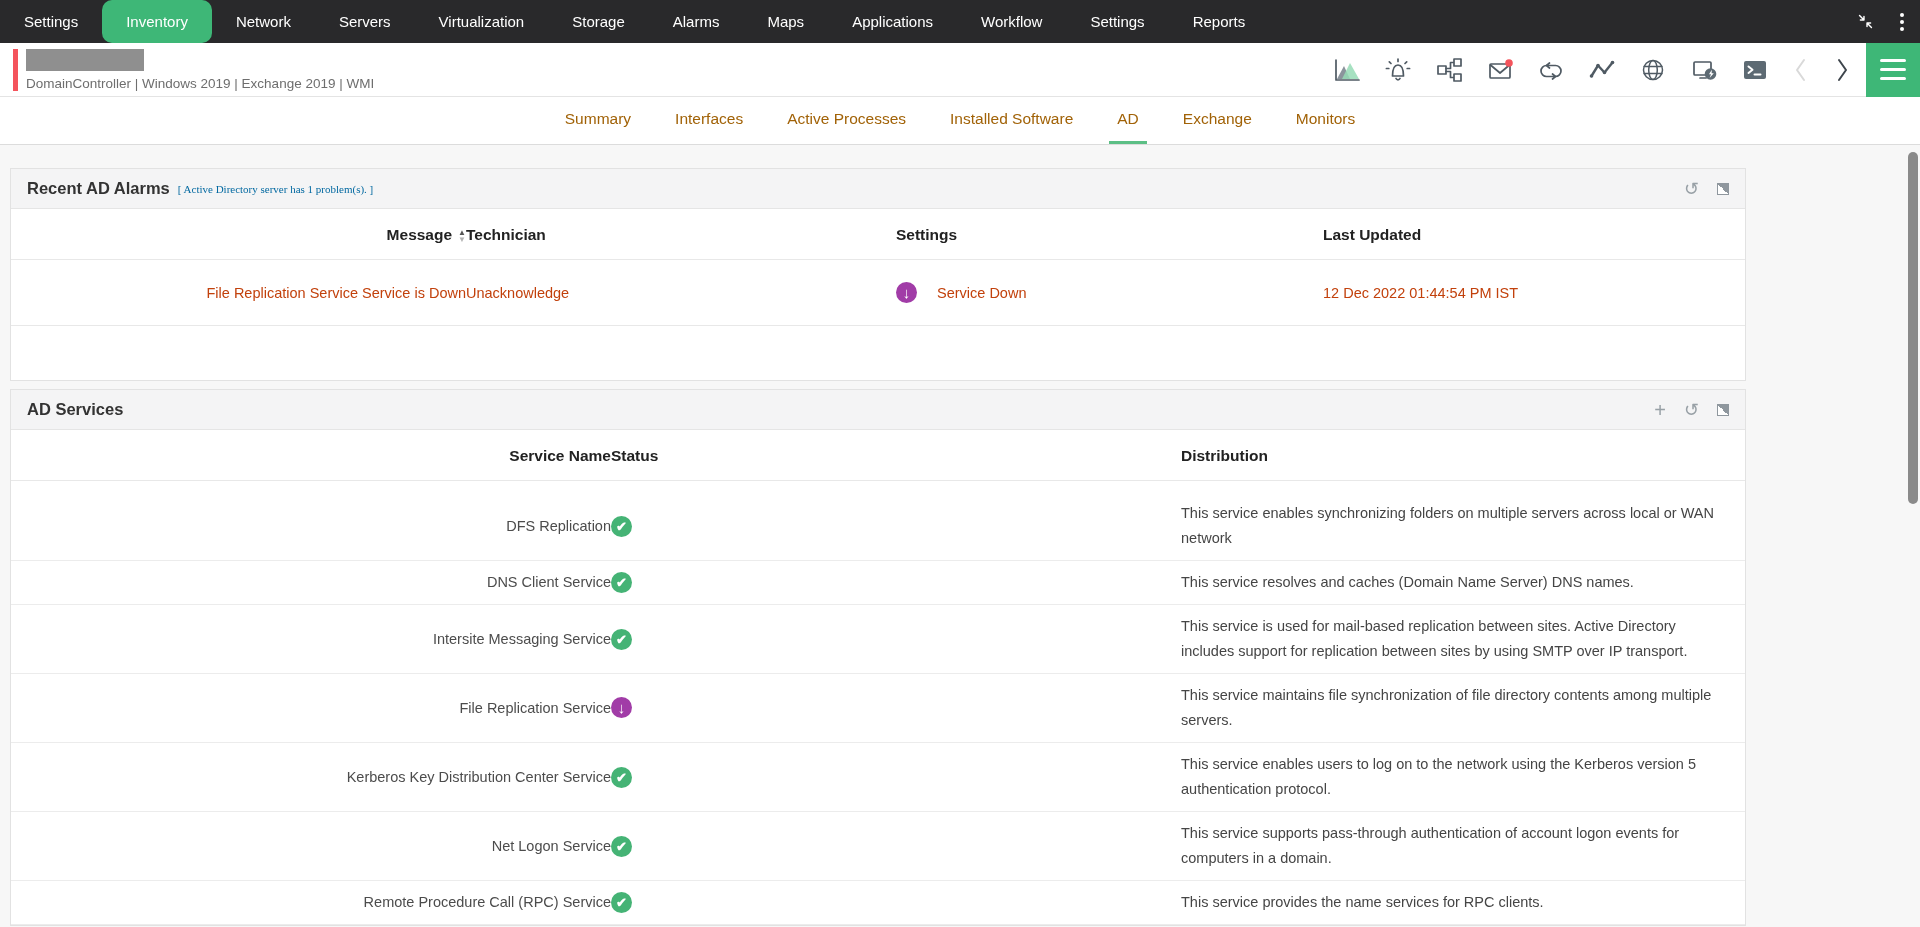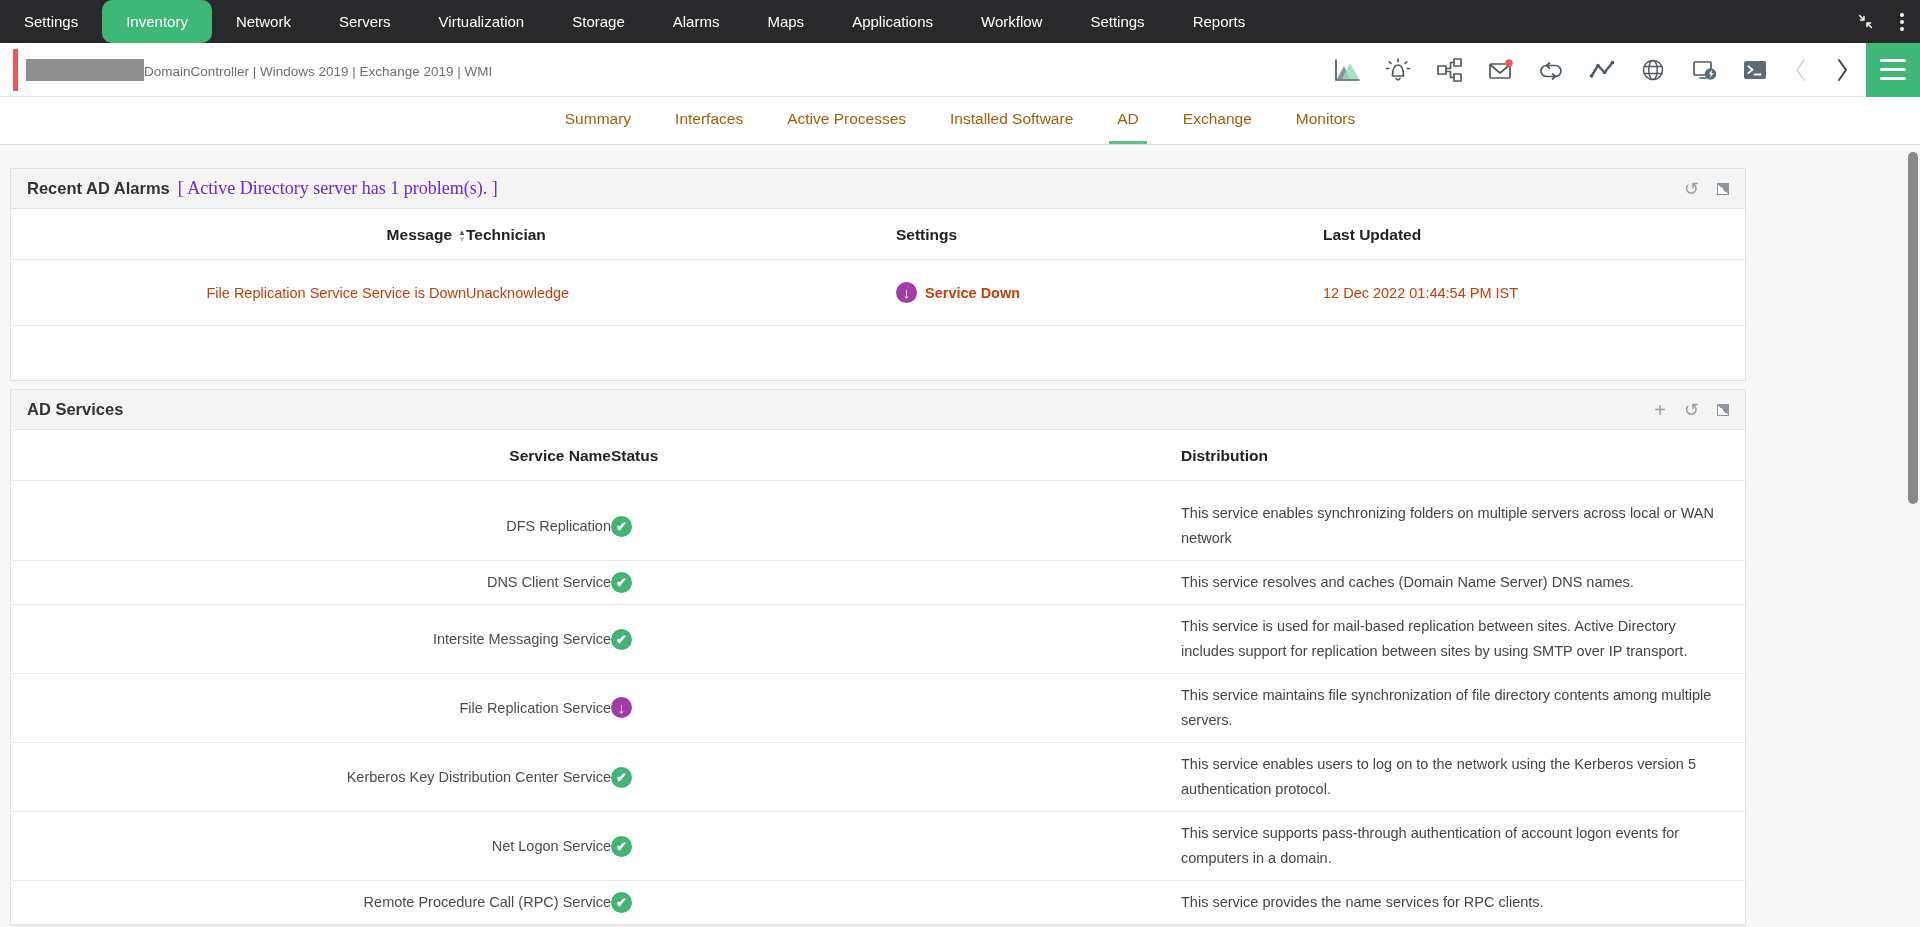--- a/index.html
+++ b/index.html
@@ -25,21 +25,21 @@
   .kebab { display:flex; flex-direction:column; gap:3px; }
   .kebab i { width:4px; height:4px; border-radius:50%; background:#fff; display:block; }
 
   
   .subheader {
     height:54px; background:#fff; border-bottom:1px solid #e4e4e4;
     display:flex; align-items:center;
   }
   .device-block { display:flex; align-items:center; margin-left:13px; }
   .accent-bar { width:5px; height:42px; background:#f4545c; margin-right:8px; }
-  .device-info { display:flex; flex-direction:row; justify-content:flex-start; }
+  .device-info { display:flex; flex-direction:column; justify-content:flex-start; }
   .redacted { width:118px; height:22px; background:#8f8f8f; }
   .breadcrumb { font-size:13.5px; color:#6e6e6e; margin-top:5px; white-space:nowrap; }
 
   .toolbar { margin-left:auto; display:flex; align-items:center; gap:21px; }
   .tool-icon { width:30px; height:30px; display:flex; align-items:center; justify-content:center; cursor:pointer; }
   .tool-icon svg { width:30px; height:30px; }
   .chev { width:20px; height:30px; display:flex; align-items:center; justify-content:center; cursor:pointer; }
   .hamburger-btn {
     width:54px; height:54px; background:#3eb777; margin-left:14px;
     display:flex; flex-direction:column; align-items:center; justify-content:center; gap:6px; cursor:pointer;
@@ -58,38 +58,38 @@
   .tab.active { border-bottom-color:#5cbf85; }
 
   
   .main { padding:15px 0 0 10px; width:1746px; }
   .panel { width:1736px; background:#fff; border:1px solid #e2e2e2; margin-bottom:6px;margin-top:8px; }
   .panel-header {
     height:40px; background:#f4f4f5; border-bottom:1px solid #e5e5e5;
     display:flex; align-items:center; padding:0 16px;
   }
   .panel-title { font-size:16.5px; font-weight:bold; color:#333; }
-  .problem-note { font-family:"Liberation Serif", serif; color:#6d28d9; font-size:18px; margin-left:8px; }
+  .problem-note { font-family:"Liberation Serif", serif; color:#0369a1; font-size:11px; margin-left:8px; }
   .panel-actions { margin-left:auto; display:flex; align-items:center; gap:18px; }
   .action { color:#98a0a6; cursor:pointer; display:flex; align-items:center; justify-content:center; }
   .refresh-glyph { font-size:18px; line-height:16px; }
   .plus-glyph { font-size:20px; line-height:16px; font-weight:normal; }
   .diag-square { width:12px; height:12px; border:1px solid #8f979e; background:linear-gradient(to bottom left, #8f979e 50%, #ffffff 50%); }
 
   table { width:100%; border-collapse:collapse; table-layout:fixed; }
   th { text-align:left; font-size:15.5px; color:#222; font-weight:bold; padding:17px 0 15px; border-bottom:1px solid #e8e8e8; }
   th.first, td.first { padding-left:25px;text-align:right; }
   .alarms-table td { font-size:14.5px; color:#c2410c; padding:22px 0; border-bottom:1px solid #e8e8e8; vertical-align:middle; }
   .panel-footer-space { height:54px; }
 
   .services-table td { font-size:14.5px; color:#4c4c4c; padding:9px 0; border-bottom:1px solid #ececec; vertical-align:middle; line-height:25px; }
   .services-table tbody tr:first-child td { padding-top:20px; }
   .services-table td.desc { color:#454545; padding-right:16px; }
 
-  .sev-cell { display:flex; align-items:center; gap:8px;font-weight:bold; }
+  .sev-cell { display:flex; align-items:center; gap:20px; }
   .status-icon {
     width:21px; height:21px; border-radius:50%; flex:0 0 auto;
     display:inline-flex; align-items:center; justify-content:center;
     color:#fff; font-weight:bold; font-size:13px; line-height:21px;
   }
   .status-icon[data-status="up"] { background:#45b375; }
   .status-icon[data-status="up"]::after { content:"\2714"; }
   .status-icon[data-status="down"] { background:#a13ca7; }
   .status-icon[data-status="down"]::after { content:"\2193"; font-size:15px; }
 

